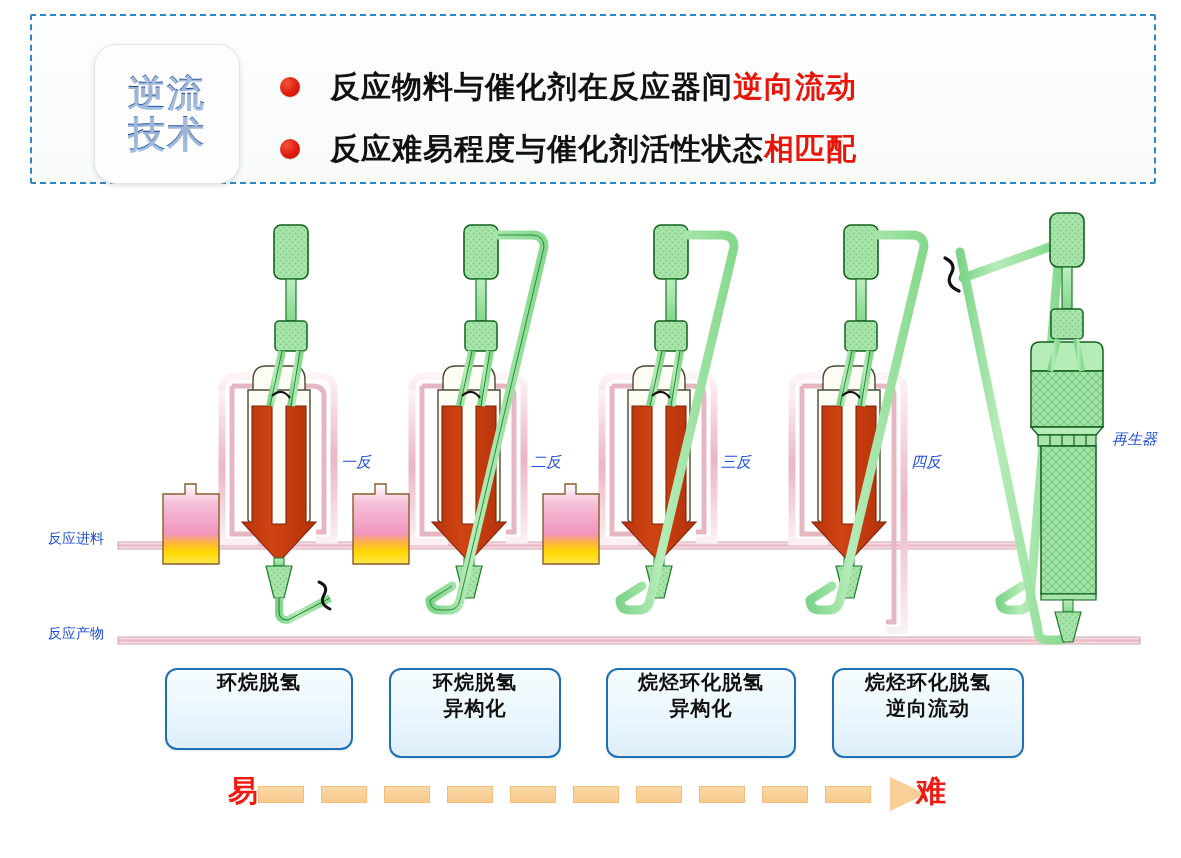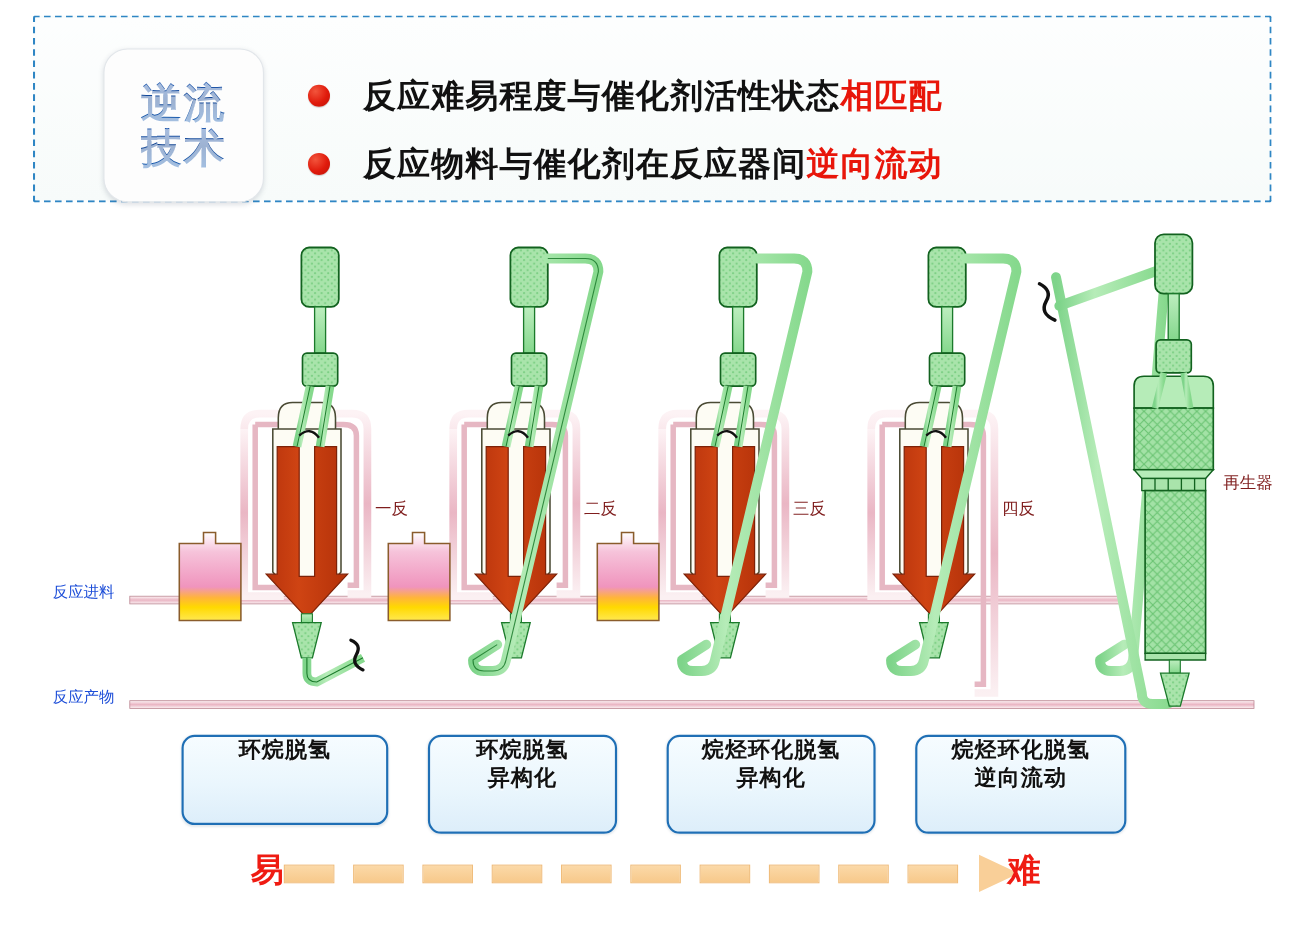--- a/index.html
+++ b/index.html
@@ -44,21 +44,21 @@
   }
   .btext{ font-size:30px; font-weight:bold; color:#111111; letter-spacing:1px; white-space:nowrap; }
   .btext .hl{ color:#e8160a; }
 
   
   .diagram{ position:absolute; left:0; top:190px; width:1181px; height:668px; }
   .diagram svg{ display:block; }
 
   
   .lbl{ position:absolute; font-size:14px; color:#1d4ed8; white-space:nowrap; }
-  .rx-lbl{ position:absolute; font-size:15px; color:#7f1d1d; white-space:nowrap; }
+  .rx-lbl{ position:absolute; font-size:15px; color:#1d4ed8; white-space:nowrap;font-style:italic; }
 
   
   .pboxes{ position:absolute; left:0; top:668px; width:1181px; height:100px; }
   .pbox{
     position:absolute; top:0;
     border:2px solid #1f6fb5; border-radius:12px;
     background:linear-gradient(180deg,#f6fcff 0%,#eaf6fd 55%,#ddeefa 100%);
     display:flex; align-items:flex-start; justify-content:center; text-align:center;
     box-shadow:0 1px 2px rgba(60,90,120,.14);
   }
@@ -94,25 +94,25 @@
   <div class="header-box">
 
     <div class="badge">
       <div class="badge-line">逆流</div>
       <div class="badge-line">技术</div>
     </div>
 
     <div class="bullets">
       <div class="bullet-row">
         <div class="dot"></div>
-        <div class="btext"><span>反应难易程度与催化剂活性状态</span><span class="hl">相匹配</span></div>
+        <div class="btext"><span>反应物料与催化剂在反应器间</span><span class="hl">逆向流动</span></div>
       </div>
       <div class="bullet-row">
         <div class="dot"></div>
-        <div class="btext"><span>反应物料与催化剂在反应器间</span><span class="hl">逆向流动</span></div>
+        <div class="btext"><span>反应难易程度与催化剂活性状态</span><span class="hl">相匹配</span></div>
       </div>
     </div>
   </div>
 
   <div class="diagram">
     <svg width="1181" height="668" viewBox="0 0 1181 668" xmlns="http://www.w3.org/2000/svg">
       <defs>
         <linearGradient id="gGreen" x1="0" y1="0" x2="1" y2="0">
           <stop offset="0%" stop-color="#7ed48a"></stop>
           <stop offset="35%" stop-color="#b6ecb8"></stop>

